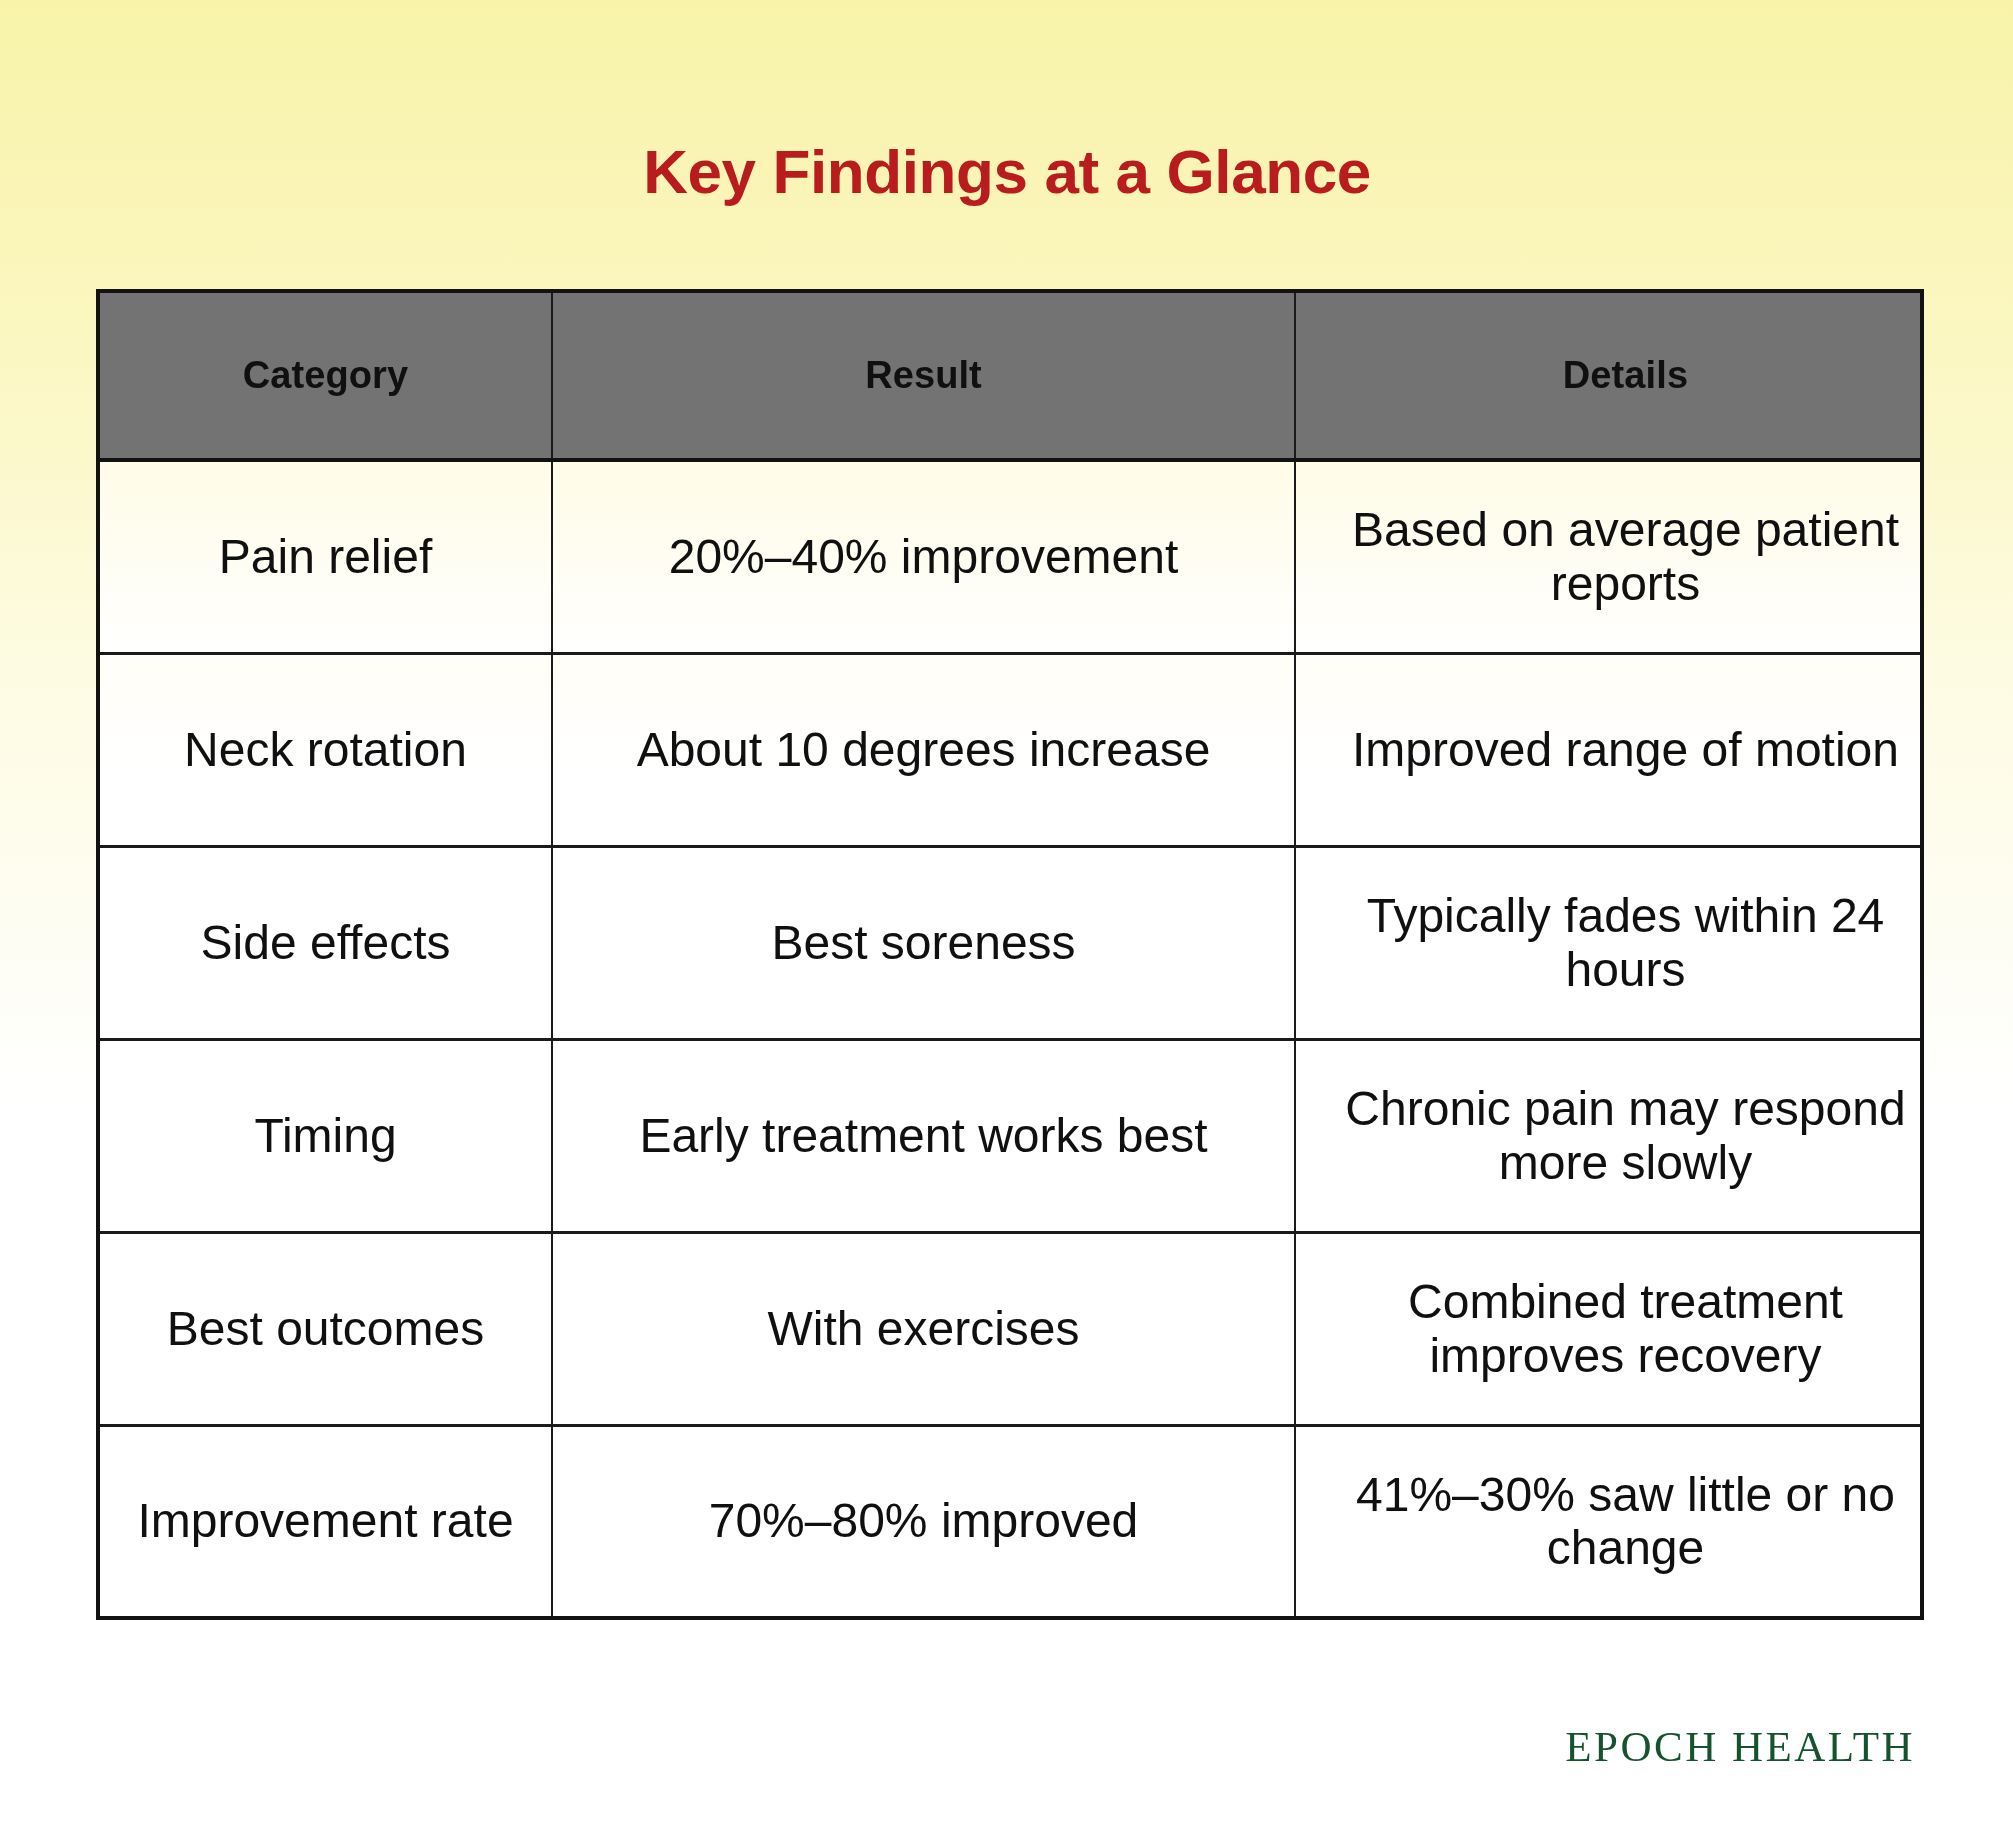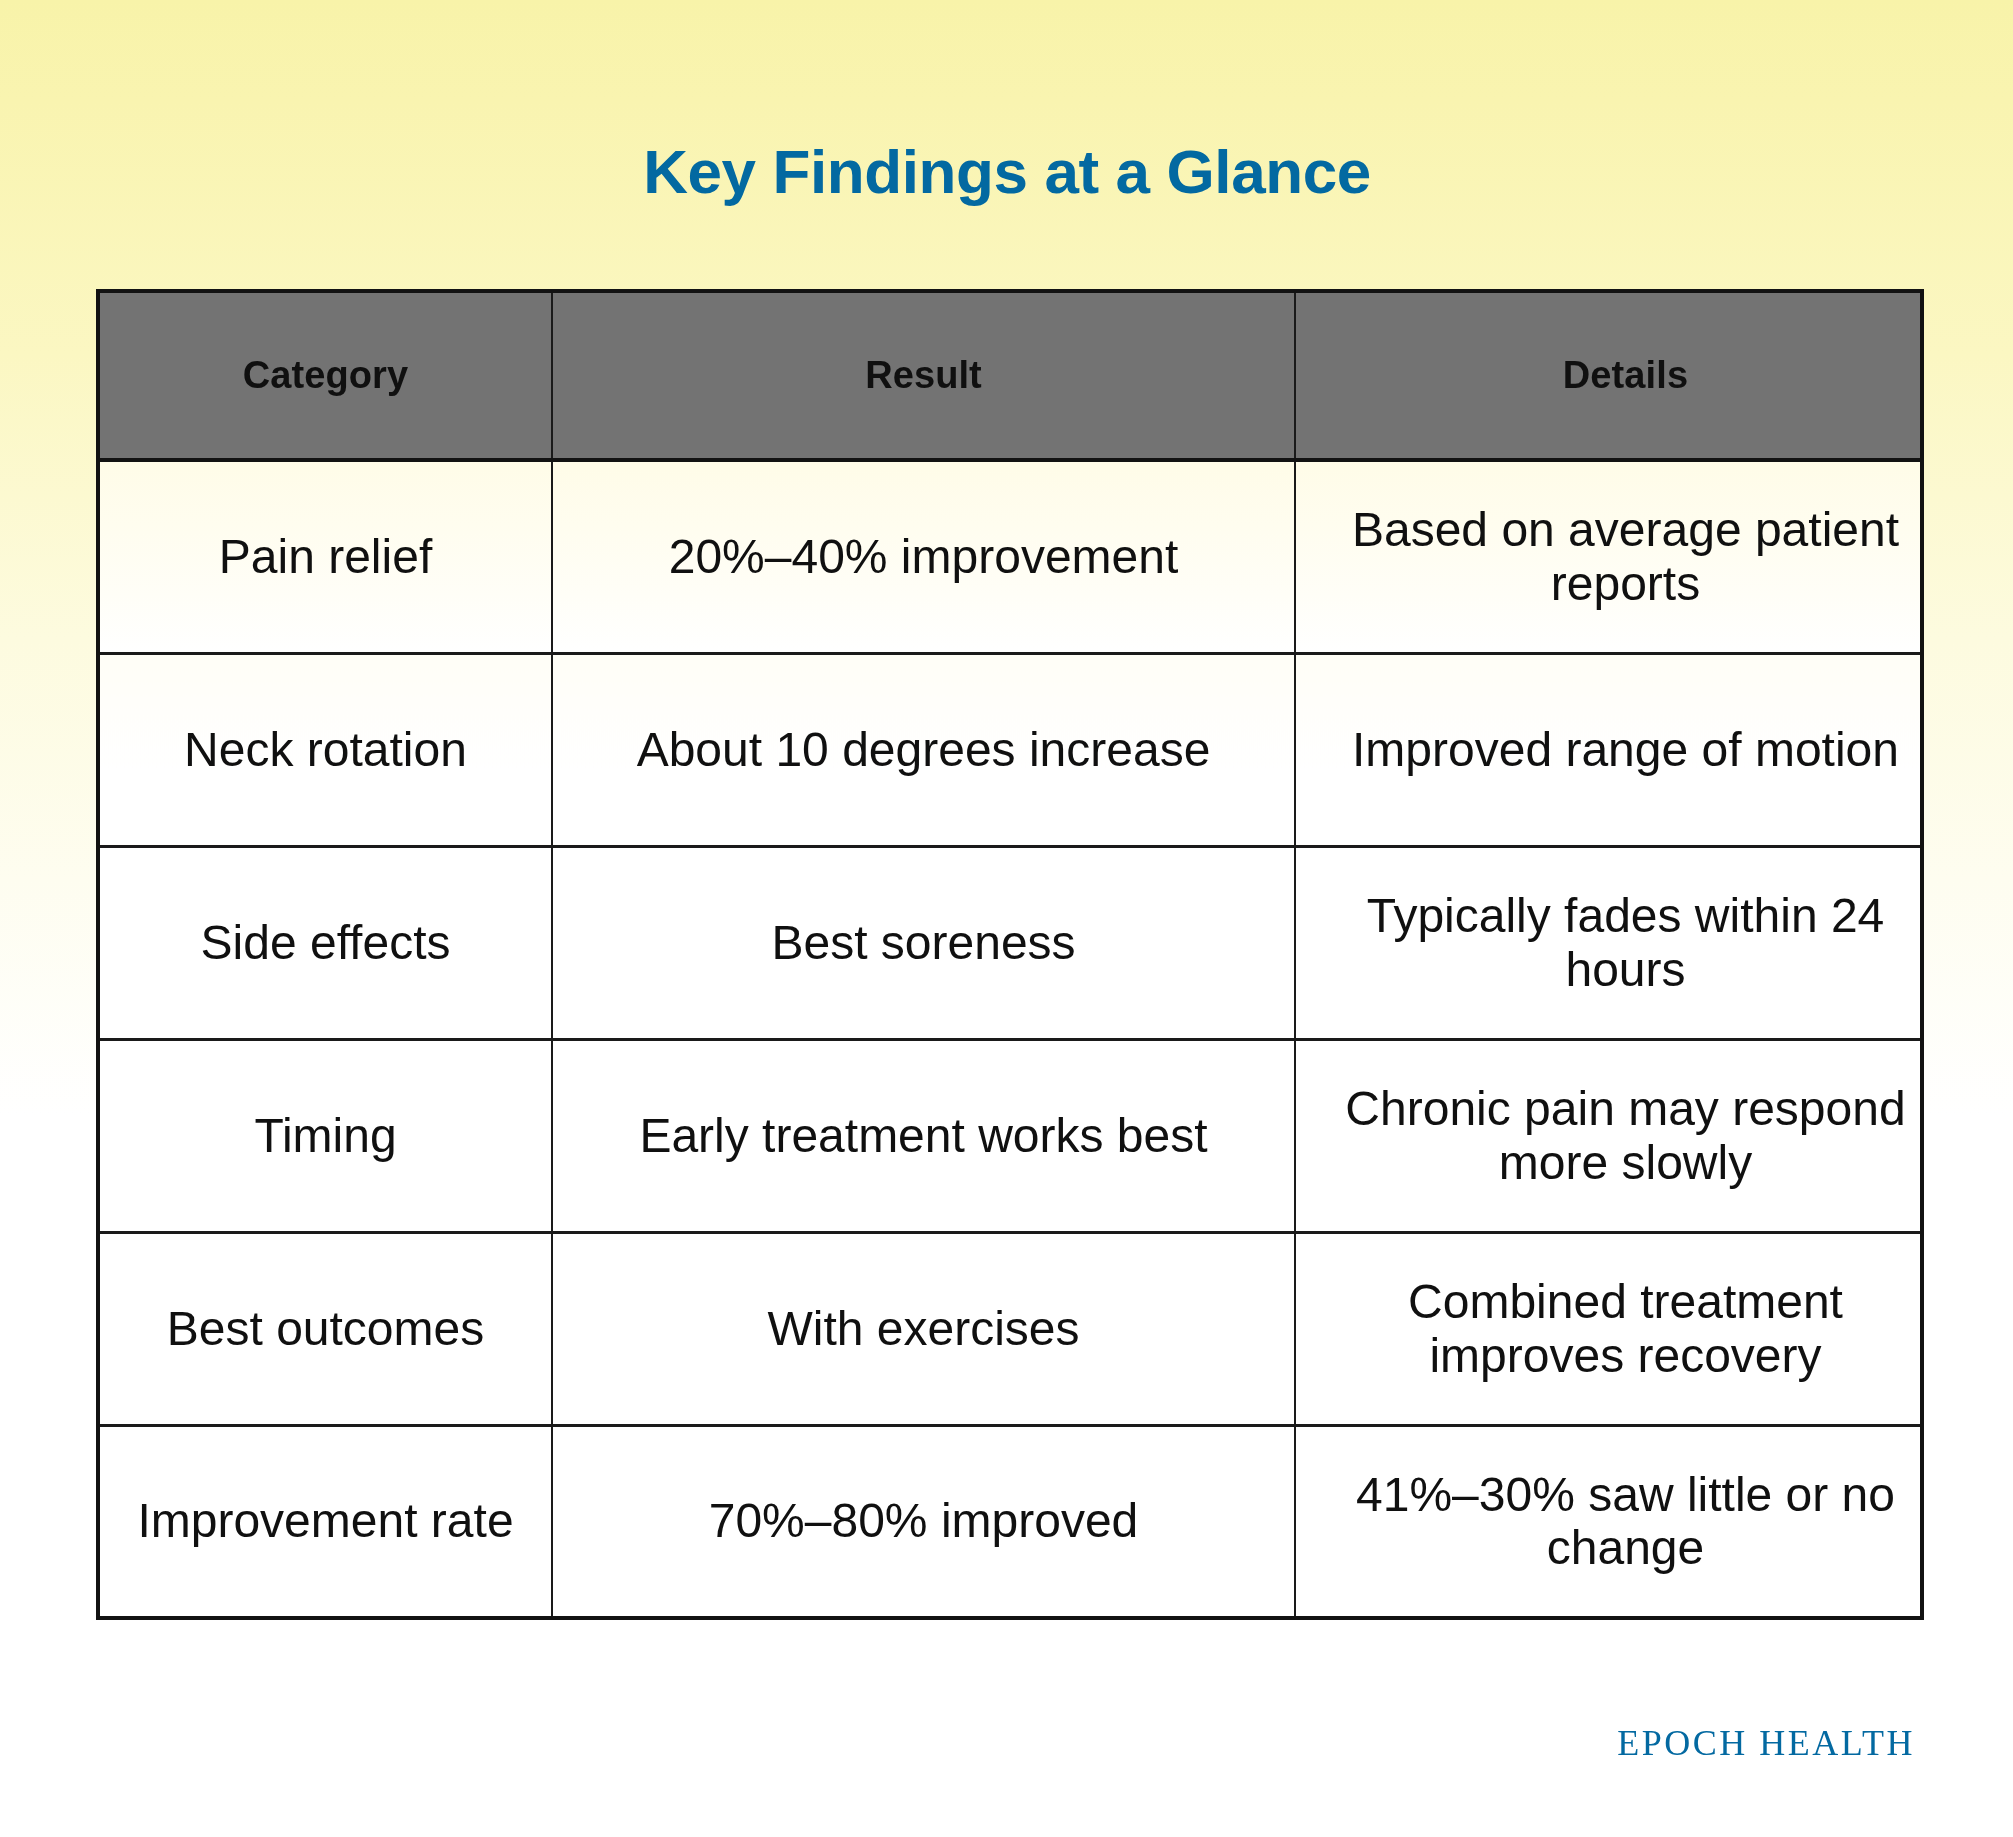--- a/index.html
+++ b/index.html
@@ -40,21 +40,21 @@
   
   #page-title {
     position: absolute;
     left: 0;
     right: 0;
     top: 136px;
     text-align: center;
     font-size: 62px;
     font-weight: 700;
     letter-spacing: -0.4px;
-    color: #0369a1;
+    color: #b91c1c;
     font-family: "Liberation Sans Narrow", "Liberation Sans", sans-serif;
     font-stretch: condensed;
   }
 
   
   #findings-table {
     position: absolute;
     left: 96px;
     top: 289px;
     width: 1823px;
@@ -114,23 +114,23 @@
 
   
   .cell-cat { white-space: nowrap; }
 
   
   #brand {
     position: absolute;
     right: 99px;
     top: 1722px;
     font-family: "Liberation Serif", "DejaVu Serif", serif;
-    font-size: 36px;
+    font-size: 43px;
     letter-spacing: 2.5px;
-    color: #0369a1;
+    color: #14532d;
     white-space: nowrap;
   }
 </style>
 </head>
 <body>
 
 <div id="bg-gradient"></div>
 
 <div id="page">
 

